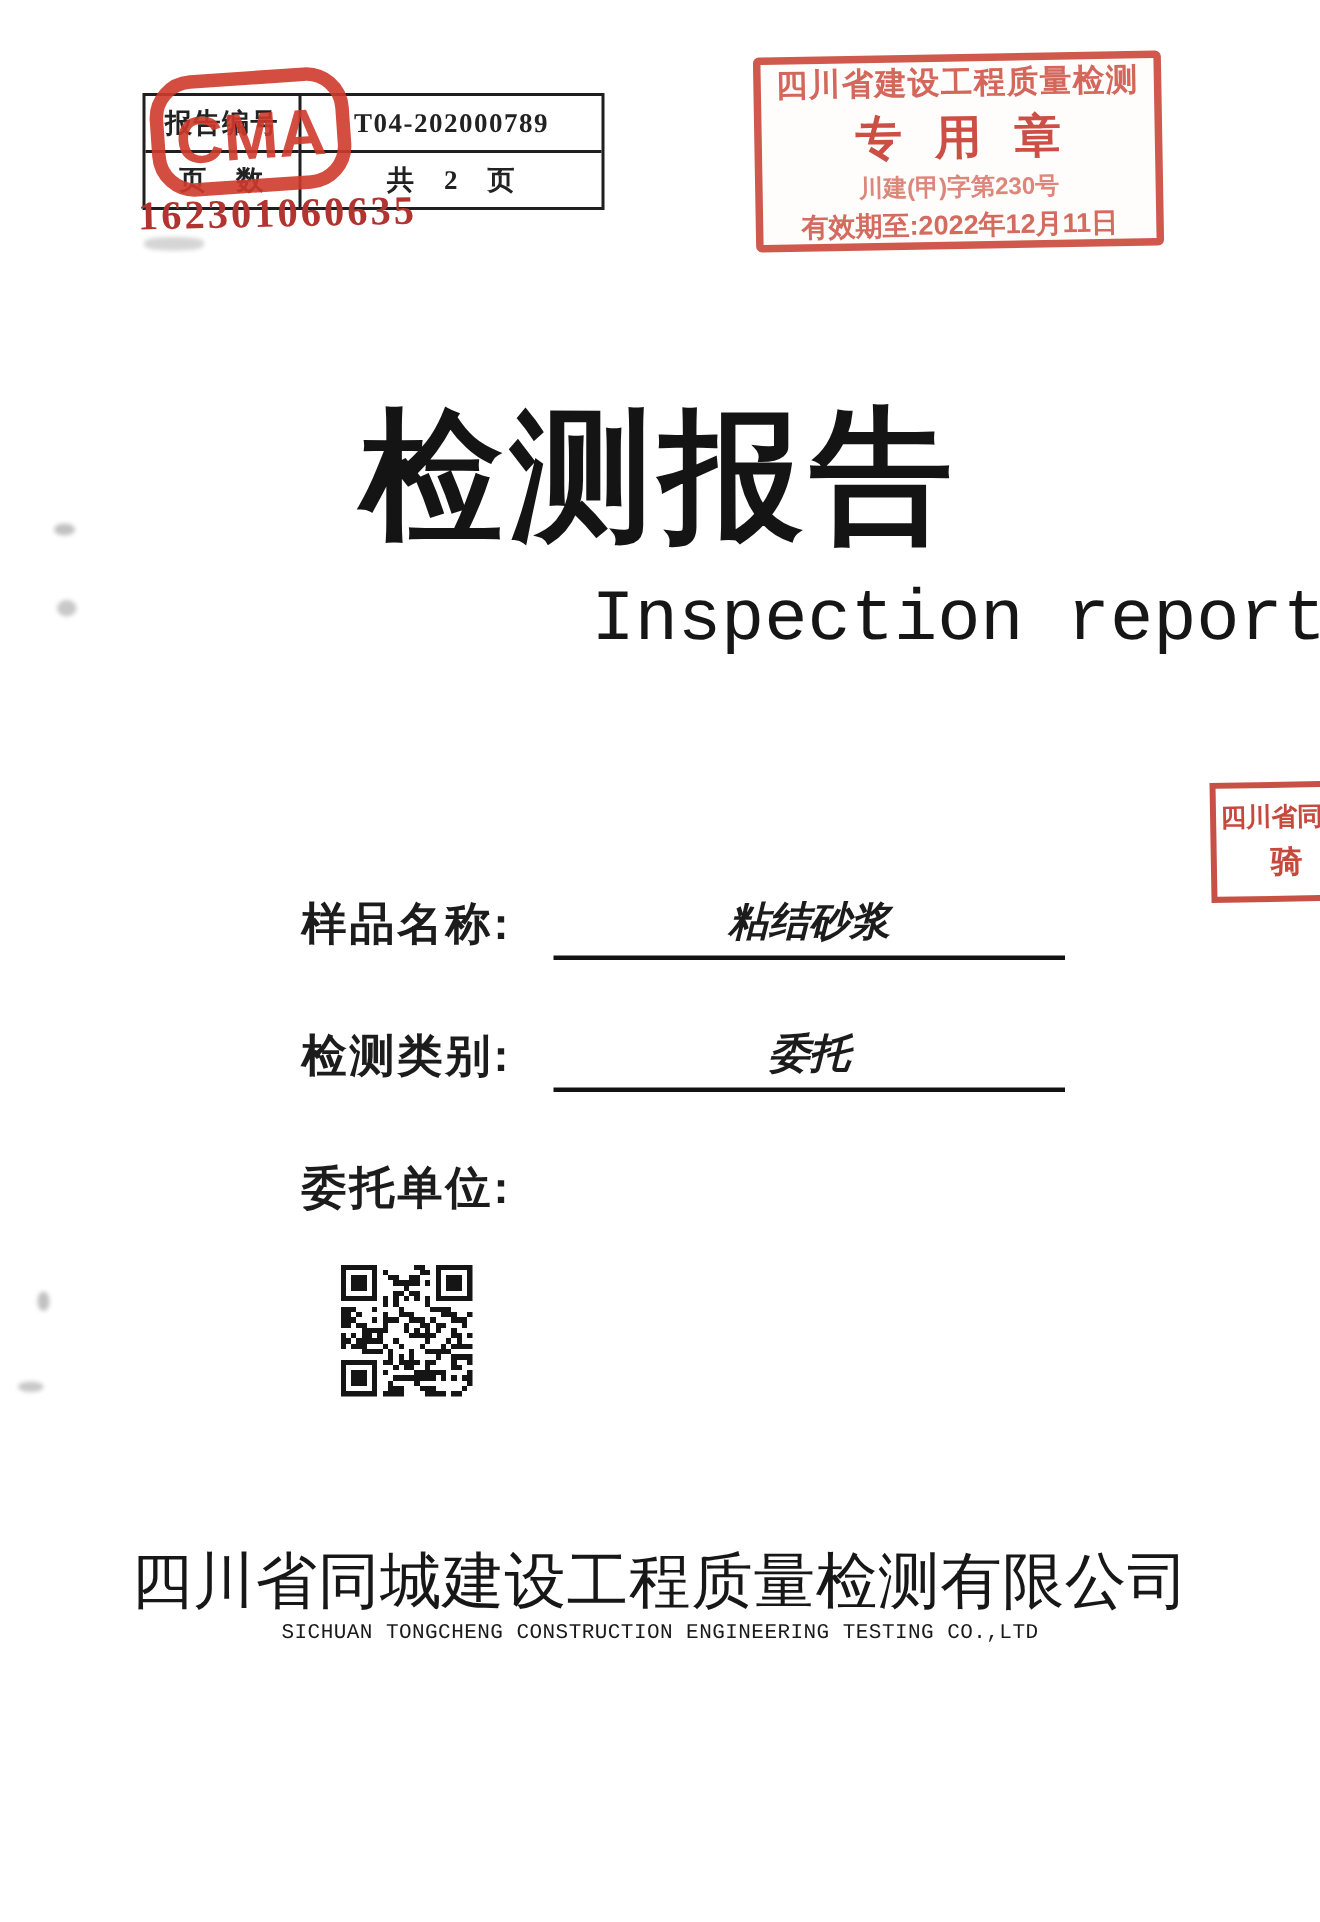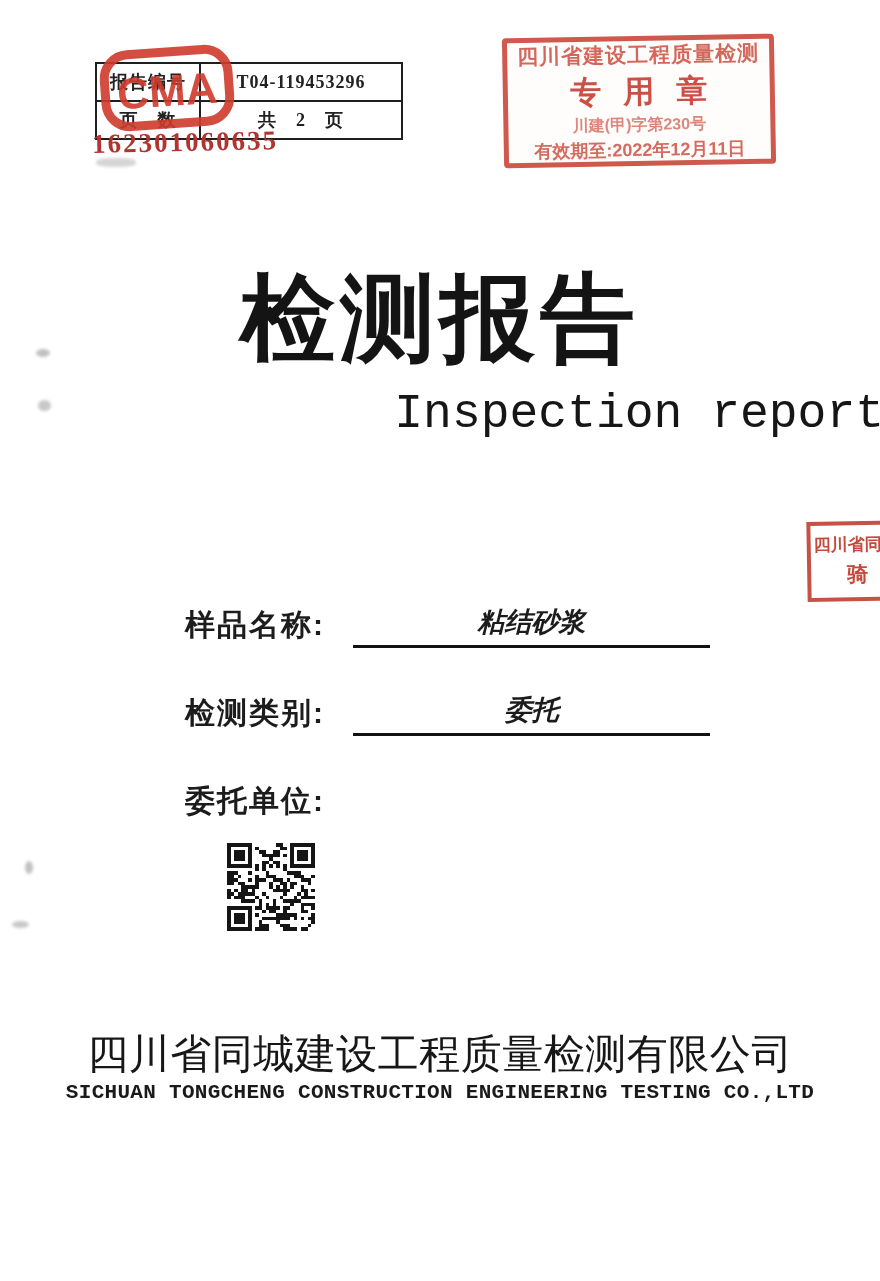--- a/index.html
+++ b/index.html
@@ -64,21 +64,21 @@
     letter-spacing:5px; color:#141414; line-height:1.1;
   }
   .title-en {
     position:absolute; top:388px; left:4px; width:100%;
     text-align:right; font-family:"Liberation Mono", monospace;
     font-size:48px; font-weight:500; color:#161616; line-height:1.1;
   }
 
   
   .fields { position:absolute; left:185px; top:596px; width:525px; }
-  .frow { display:flex; align-items:flex-end; height:52px; margin-bottom:36px; }
+  .frow { display:flex; align-items:flex-start; height:52px; margin-bottom:36px;margin-left:16px; }
   .flabel {
     width:168px; font-size:30px; font-weight:600; letter-spacing:2px;
     color:#1c1c1c; white-space:nowrap; padding-bottom:2px;
   }
   .fvalue {
     flex:1; text-align:center; font-size:27px; font-weight:700; color:#1c1c1c;
     border-bottom:3px solid #121212; padding-bottom:5px; white-space:nowrap;font-style:italic;
   }
 
   
@@ -86,40 +86,40 @@
 
   
   .footer-zh {
     position:absolute; top:1027px; left:0; width:100%;
     text-align:center; font-size:41px; font-weight:500;
     letter-spacing:0.5px; color:#171717; white-space:nowrap;
   }
   .footer-en {
     position:absolute; top:1081px; left:0; width:100%;
     text-align:center; font-family:"Liberation Mono", monospace;
-    font-size:21px; font-weight:700; letter-spacing:0.3px; color:#1a1a1a;
+    font-size:14px; font-weight:400; letter-spacing:0.3px; color:#1a1a1a;
     white-space:nowrap;
   }
 
   
   .smudge { position:absolute; background:#777; border-radius:50%; filter:blur(1.5px); }
   .sm1 { left:36px;  top:349px; width:14px; height:8px;  opacity:.45; }
   .sm2 { left:38px;  top:400px; width:13px; height:11px; opacity:.40; }
   .sm3 { left:25px;  top:861px; width:8px;  height:13px; opacity:.45; }
   .sm4 { left:12px;  top:921px; width:17px; height:7px;  opacity:.40; }
   .sm5 { left:96px;  top:158px; width:40px; height:9px;  opacity:.30; border-radius:40%; }
 </style>
 </head>
 <body>
 
 <div class="page">
 
   <div class="htable">
     <div class="cell c-lab">报告编号</div>
-    <div class="cell c-val">T04-119453296</div>
+    <div class="cell c-val">T04-202000789</div>
     <div class="cell c-lab r2">页　数</div>
     <div class="cell c-val r2">共　2　页</div>
   </div>
 
   <div class="serial">162301060635</div>
 
   <svg class="cma" viewBox="0 0 136 90">
     <rect x="6" y="9" width="124" height="72" rx="24" fill="none" stroke="#cf3a2c" stroke-width="9"></rect>
     <text x="68" y="63" text-anchor="middle" font-size="44" font-weight="bold" fill="#cf3a2c" font-family="Liberation Sans, sans-serif">CMA</text>
   </svg>

